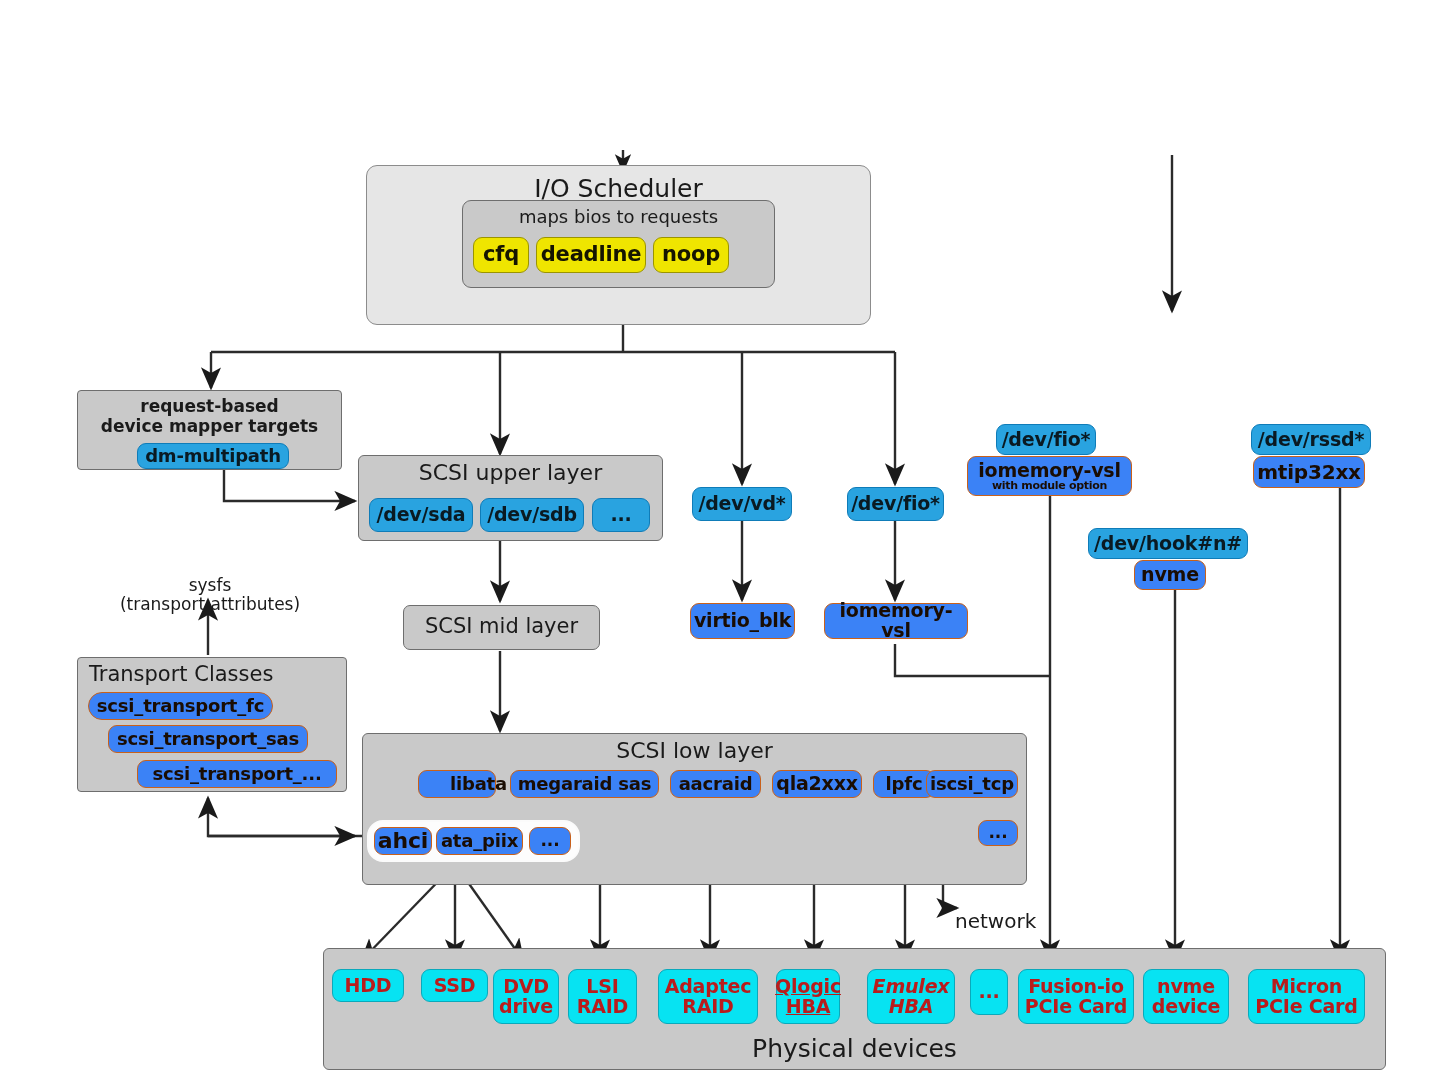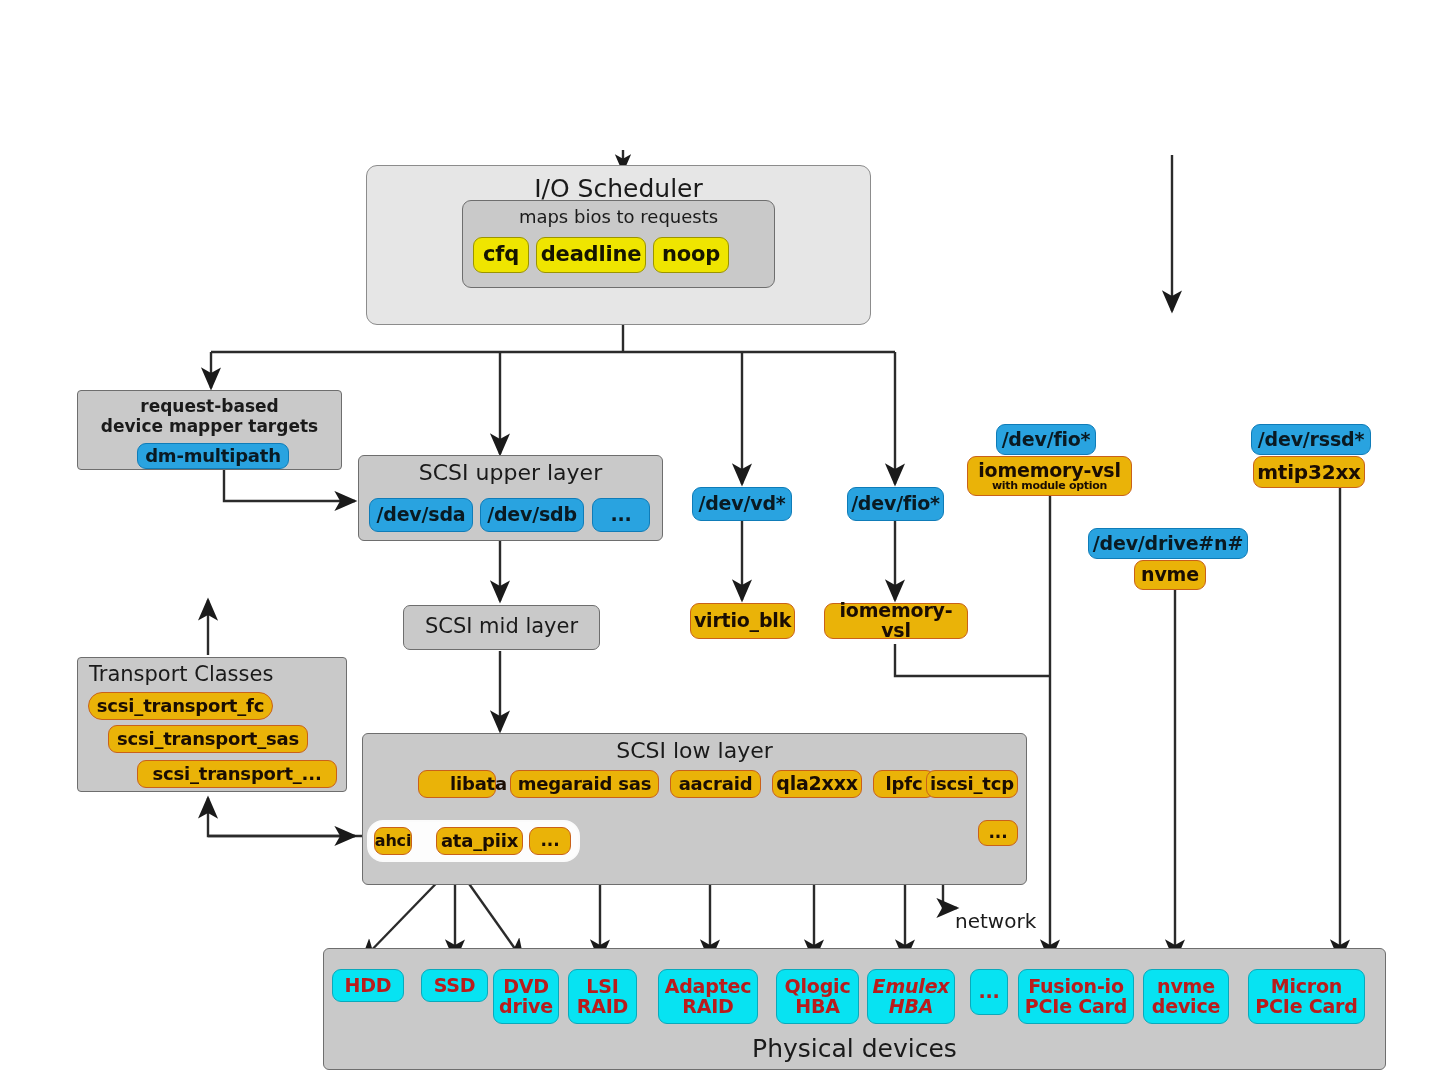--- a/index.html
+++ b/index.html
@@ -9,21 +9,21 @@
 
   .grp{position:absolute;background:#e6e6e6;border:1px solid #8c8c8c;border-radius:11px;box-sizing:border-box;}
   .grp.dark{background:#c9c9c9;border:1px solid #6e6e6e;}
 
   .ttl{position:absolute;left:0;right:0;text-align:center;color:#1a1a1a;font-weight:400;}
 
   .pill{position:absolute;display:flex;align-items:center;justify-content:center;
         text-align:center;box-sizing:border-box;border-radius:9px;line-height:1.03;
         font-weight:700;letter-spacing:-.2px;color:#101010;white-space:pre-line;}
   .blue{background:#29a3e0;border:1.6px solid #0f7cb8;color:#0a1a22;}
-  .orange{background:#eab308;border:1.6px solid #c9611a;color:#1a0d03;}
+  .orange{background:#3b82f6;border:1.6px solid #c9611a;color:#1a0d03;}
   .cyan{background:#07e3f2;border:1.8px solid #0aa9bb;color:#b91c1c;}
   .yellow{background:#efe500;border:1.8px solid #9b9400;color:#151500;}
   .white{background:#fdfdfd;border:2.4px solid #fbfbfb;border-radius:16px;}
 
   .sub{font-size:11px;font-weight:700;display:block;letter-spacing:-.3px;}
   .plain{position:absolute;color:#1a1a1a;text-align:center;line-height:1.12;}
 </style>
 </head>
 <body>
 
@@ -112,71 +112,73 @@
     <div class="ttl" style="top:4px;font-size:22px;">SCSI upper layer</div>
   </div>
   <div class="pill blue" style="left:369px;top:498px;width:104px;height:34px;font-size:19px;">/dev/sda</div>
   <div class="pill blue" style="left:480px;top:498px;width:104px;height:34px;font-size:19px;">/dev/sdb</div>
   <div class="pill blue" style="left:592px;top:498px;width:58px;height:34px;font-size:19px;">...</div>
 
   <div class="grp dark" style="left:403px;top:605px;width:197px;height:45px;border-radius:7px;">
     <div class="ttl" style="top:8px;font-size:21px;">SCSI mid layer</div>
   </div>
 
+  <div class="plain" style="left:90px;top:576px;width:240px;font-size:17px;white-space:pre-line;">sysfs
+(transport attributes)</div>
   <div class="grp dark" style="left:77px;top:657px;width:270px;height:135px;border-radius:4px;">
     <div class="ttl" style="top:4px;font-size:21px;text-align:left;left:11px;">Transport Classes</div>
   </div>
   <div class="pill orange" style="left:88px;top:692px;width:185px;height:28px;font-size:18px;border-radius:14px;">scsi_transport_fc</div>
   <div class="pill orange" style="left:108px;top:725px;width:200px;height:28px;font-size:18px;">scsi_transport_sas</div>
   <div class="pill orange" style="left:137px;top:760px;width:200px;height:28px;font-size:18px;">scsi_transport_...</div>
 
   <div class="grp dark" style="left:362px;top:733px;width:665px;height:152px;border-radius:6px;">
     <div class="ttl" style="top:4px;font-size:22px;">SCSI low layer</div>
   </div>
   <div class="pill orange" style="left:418px;top:770px;width:78px;height:28px;font-size:18px;padding-left:43px;">libata</div>
   <div class="pill orange" style="left:510px;top:770px;width:149px;height:28px;font-size:18px;">megaraid sas</div>
   <div class="pill orange" style="left:670px;top:770px;width:91px;height:28px;font-size:18px;">aacraid</div>
   <div class="pill orange" style="left:772px;top:770px;width:90px;height:28px;font-size:19px;">qla2xxx</div>
   <div class="pill orange" style="left:873px;top:770px;width:62px;height:28px;font-size:18px;">lpfc</div>
   <div class="pill orange" style="left:926px;top:770px;width:92px;height:28px;font-size:18px;">iscsi_tcp</div>
   <div class="pill orange" style="left:978px;top:820px;width:40px;height:26px;font-size:17px;">...</div>
 
   <div class="pill white" style="left:367px;top:820px;width:213px;height:42px;"></div>
-  <div class="pill orange" style="left:374px;top:827px;width:38px;height:28px;font-size:16px;text-align:center;">ahci</div>
+  <div class="pill orange" style="left:374px;top:827px;width:58px;height:28px;font-size:22px;text-align:center;">ahci</div>
   <div class="pill orange" style="left:436px;top:827px;width:87px;height:28px;font-size:18px;">ata_piix</div>
   <div class="pill orange" style="left:529px;top:827px;width:42px;height:28px;font-size:17px;">...</div>
   <div class="plain" style="left:955px;top:910px;width:120px;font-size:20px;text-align:left;">network</div>
 
   <div class="pill blue" style="left:692px;top:487px;width:100px;height:34px;font-size:19px;">/dev/vd*</div>
   <div class="pill orange" style="left:690px;top:603px;width:105px;height:36px;font-size:19px;">virtio_blk</div>
   <div class="pill blue" style="left:847px;top:487px;width:97px;height:34px;font-size:19px;">/dev/fio*</div>
   <div class="pill orange" style="left:824px;top:603px;width:144px;height:36px;font-size:19px;">iomemory-vsl</div>
 
   <div class="pill blue" style="left:996px;top:424px;width:100px;height:31px;font-size:19px;">/dev/fio*</div>
   <div class="pill orange" style="left:967px;top:456px;width:165px;height:40px;flex-direction:column;">
     <span style="font-size:19px;">iomemory-vsl</span>
     <span class="sub">with module option</span>
   </div>
   <div class="pill blue" style="left:1251px;top:424px;width:120px;height:31px;font-size:19px;">/dev/rssd*</div>
   <div class="pill orange" style="left:1253px;top:456px;width:112px;height:32px;font-size:20px;">mtip32xx</div>
-  <div class="pill blue" style="left:1088px;top:528px;width:160px;height:31px;font-size:19px;">/dev/drive#n#</div>
+  <div class="pill blue" style="left:1088px;top:528px;width:160px;height:31px;font-size:19px;">/dev/hook#n#</div>
   <div class="pill orange" style="left:1134px;top:560px;width:72px;height:30px;font-size:19px;">nvme</div>
 
   <div class="grp dark" style="left:323px;top:948px;width:1063px;height:122px;border-radius:6px;">
     <div class="ttl" style="bottom:6px;top:auto;font-size:25px;">Physical devices</div>
   </div>
   <div class="pill cyan" style="left:332px;top:969px;width:72px;height:33px;font-size:19px;">HDD</div>
   <div class="pill cyan" style="left:421px;top:969px;width:67px;height:33px;font-size:19px;">SSD</div>
   <div class="pill cyan" style="left:493px;top:969px;width:66px;height:55px;font-size:19px;">DVD
 drive</div>
   <div class="pill cyan" style="left:568px;top:969px;width:69px;height:55px;font-size:19px;">LSI
 RAID</div>
   <div class="pill cyan" style="left:658px;top:969px;width:100px;height:55px;font-size:19px;">Adaptec
 RAID</div>
-  <div class="pill cyan" style="left:776px;top:969px;width:83px;height:55px;font-size:19px;">Qlogic
+  <div class="pill cyan" style="left:776px;top:969px;width:64px;height:55px;font-size:19px;text-decoration:underline;">Qlogic
 HBA</div>
   <div class="pill cyan" style="left:867px;top:969px;width:88px;height:55px;font-size:19px;font-style:italic;">Emulex
 HBA</div>
   <div class="pill cyan" style="left:970px;top:969px;width:38px;height:46px;font-size:19px;">...</div>
   <div class="pill cyan" style="left:1018px;top:969px;width:116px;height:55px;font-size:19px;">Fusion-io
 PCIe Card</div>
   <div class="pill cyan" style="left:1143px;top:969px;width:86px;height:55px;font-size:19px;">nvme
 device</div>
   <div class="pill cyan" style="left:1248px;top:969px;width:117px;height:55px;font-size:19px;">Micron
 PCIe Card</div>

